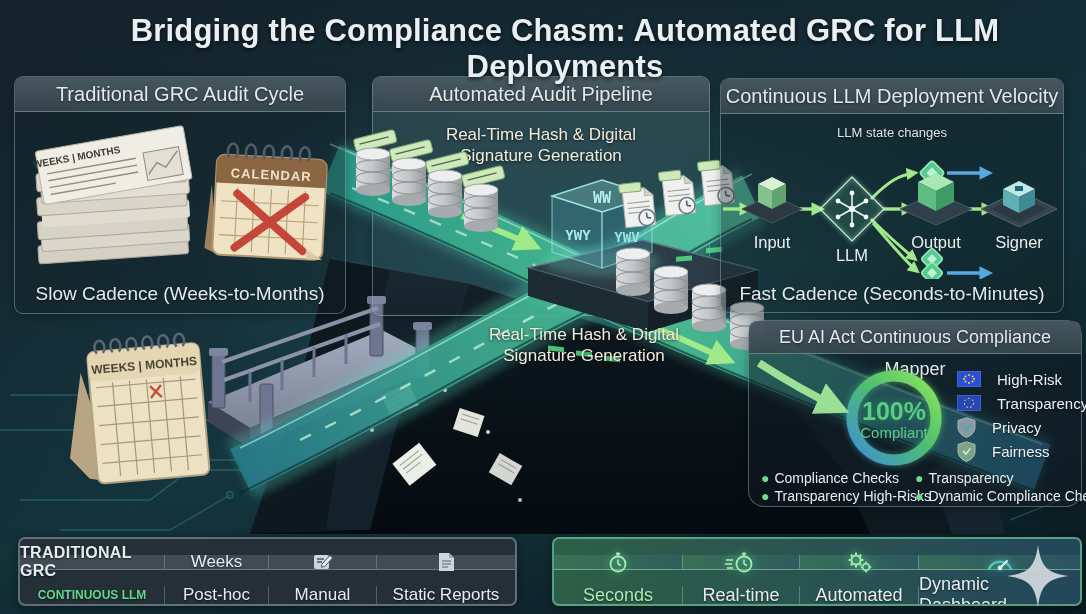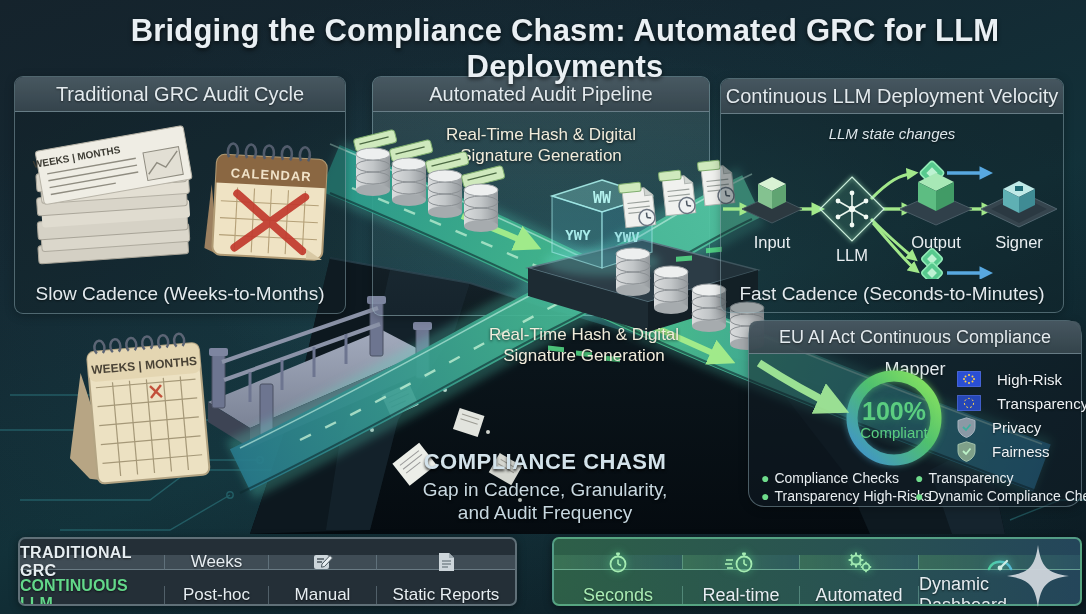--- a/index.html
+++ b/index.html
@@ -46,22 +46,22 @@
   .panel-pipeline{left:372px;top:76px;width:336px;height:238px;
     background:linear-gradient(180deg,rgba(175,205,200,.16),rgba(140,175,170,.08) 55%,rgba(120,150,150,.03));}
   .panel-velocity{left:720px;top:78px;width:342px;height:233px;}
   .panel-eu{left:748px;top:320px;width:332px;height:185px;background:rgba(16,28,36,.55);border-radius:16px;}
   .panel-eu .panel-header{height:32px;line-height:32px;font-size:18px;}
 
   .note{
     position:absolute;text-align:center;font-size:17px;line-height:21px;
     color:#f1ecdc;text-shadow:0 1px 3px rgba(0,0,0,.7);
   }
-  .velocity-subtitle{left:0;right:0;top:46px;text-align:center;font-size:15px;color:#dde7ec;
-    text-shadow:0 1px 2px rgba(0,0,0,.6);font-style:italic;}
+  .velocity-subtitle{left:0;right:0;top:46px;text-align:center;font-size:13px;color:#dde7ec;
+    text-shadow:0 1px 2px rgba(0,0,0,.6);}
 
   
   .chasm-label{left:385px;top:449px;width:320px;text-align:center;}
   .chasm-label .t1{font-size:22px;font-weight:700;letter-spacing:.5px;color:#d3e2ea;text-shadow:0 2px 3px rgba(0,0,0,.8);}
   .chasm-label .t2{font-size:19px;line-height:23px;color:#c8d8e0;text-shadow:0 1px 3px rgba(0,0,0,.8);margin-top:3px;}
 
   
   .ring-value{position:absolute;left:95px;top:76px;width:100px;text-align:center;
     font-size:25px;font-weight:700;color:#5bcd80;text-shadow:0 0 8px rgba(60,180,110,.5);}
   .ring-label{position:absolute;left:95px;top:103px;width:100px;text-align:center;
@@ -79,21 +79,21 @@
     box-shadow:0 2px 8px rgba(0,0,0,.4);}
   .cmp .cell{display:flex;align-items:center;justify-content:center;
     font-size:17px;color:#e6edf1;text-shadow:0 1px 2px rgba(0,0,0,.6);margin-top:16px;}
   .cmp-left{left:18px;top:537px;width:495px;height:65px;
     grid-template-columns:145px 104px 108px 138px;grid-template-rows:31px 34px;
     border:2px solid rgba(145,165,175,.55);background:#242f37;}
   .cmp-left .r1{background:rgba(66,79,88,.92);border-bottom:1px solid rgba(150,170,180,.5);}
   .cmp-left .cell{border-right:1px solid rgba(150,170,180,.4);}
   .cmp-left .cell:nth-child(4n){border-right:none;}
   .cmp-left .hd{font-weight:700;font-size:16px;letter-spacing:.3px;}
-  .cmp-left .green{color:#63d88a;font-weight:700;font-size:16px;}
+  .cmp-left .green{color:#63d88a;font-weight:700;font-size:12px;}
 
   .cmp-right{left:552px;top:537px;width:526px;height:65px;
     grid-template-columns:129px 117px 119px 161px;grid-template-rows:31px 34px;
     border:2px solid rgba(110,205,160,.65);
     background:linear-gradient(90deg,rgba(48,100,74,.92),rgba(44,88,86,.9) 55%,rgba(40,76,98,.88));}
   .cmp-right .r1{background:linear-gradient(90deg,rgba(70,130,95,.55),rgba(52,100,110,.45));
     border-bottom:1px solid rgba(150,220,190,.55);}
   .cmp-right .cell{border-right:1px solid rgba(140,205,185,.4);font-size:18px;}
   .cmp-right .cell:nth-child(4n){border-right:none;}
   .cmp-right .green{color:#a9ecb4;}
@@ -686,27 +686,20 @@
     <div class="eu-bullets eu-bullets-c2">
       <div class="b"><span class="dot">●</span><span>Transparency</span></div>
       <div class="b"><span class="dot">●</span><span>Dynamic Compliance Check</span></div>
     </div>
   </div>
 
   <div class="abs note" style="left:434px;top:324px;width:300px;z-index:3">
     <div>Real-Time Hash &amp; Digital</div>
     <div>Signature Generation</div>
   </div>
-  <div class="abs chasm-label" style="z-index:3">
-    <div class="t1">COMPLIANCE CHASM</div>
-    <div class="t2">
-      <div>Gap in Cadence, Granularity,</div>
-      <div>and Audit Frequency</div>
-    </div>
-  </div>
 
   <div class="abs cmp cmp-left" style="z-index:5">
     <div class="cell r1 hd">TRADITIONAL GRC</div>
     <div class="cell r1">Weeks</div>
     <div class="cell r1">
       <svg width="22" height="20" viewBox="0 0 22 20">
           <rect x="2" y="3" width="15" height="14" rx="2" fill="#cdd6db"></rect>
           <g stroke="#4a565e" stroke-width="1.3">
             <line x1="5" y1="7" x2="12" y2="7"></line>
             <line x1="5" y1="10" x2="10" y2="10"></line>

